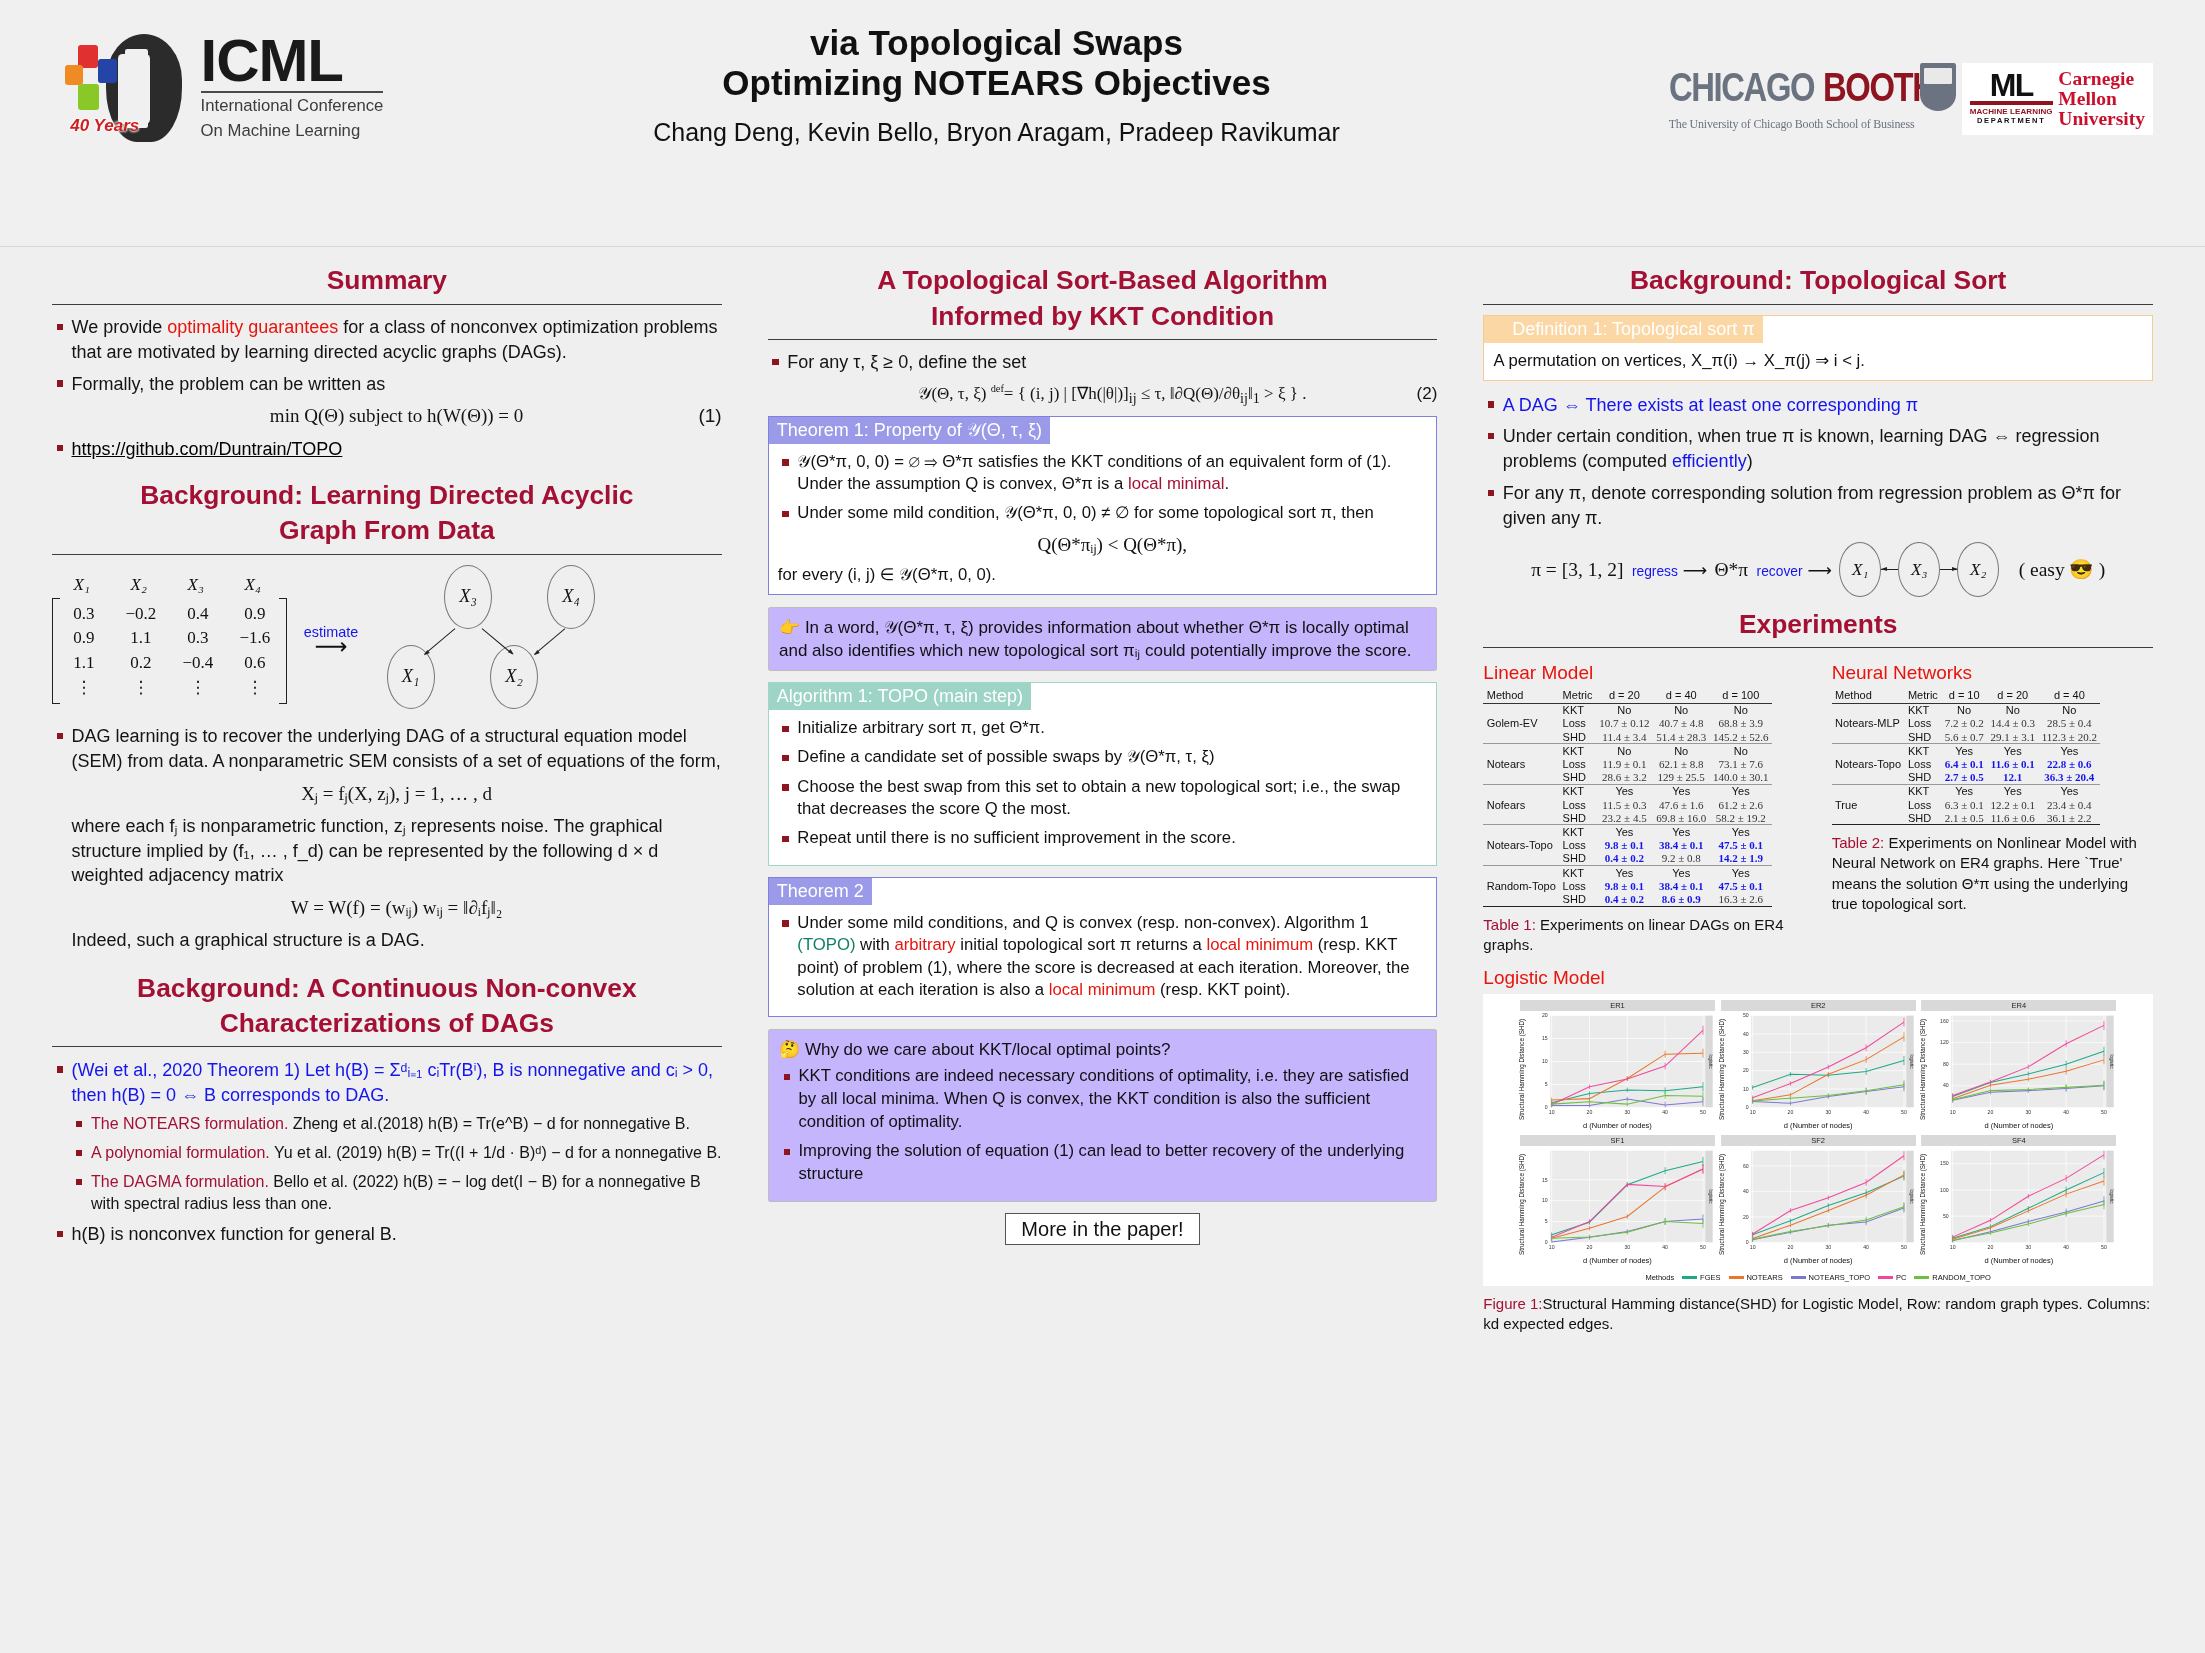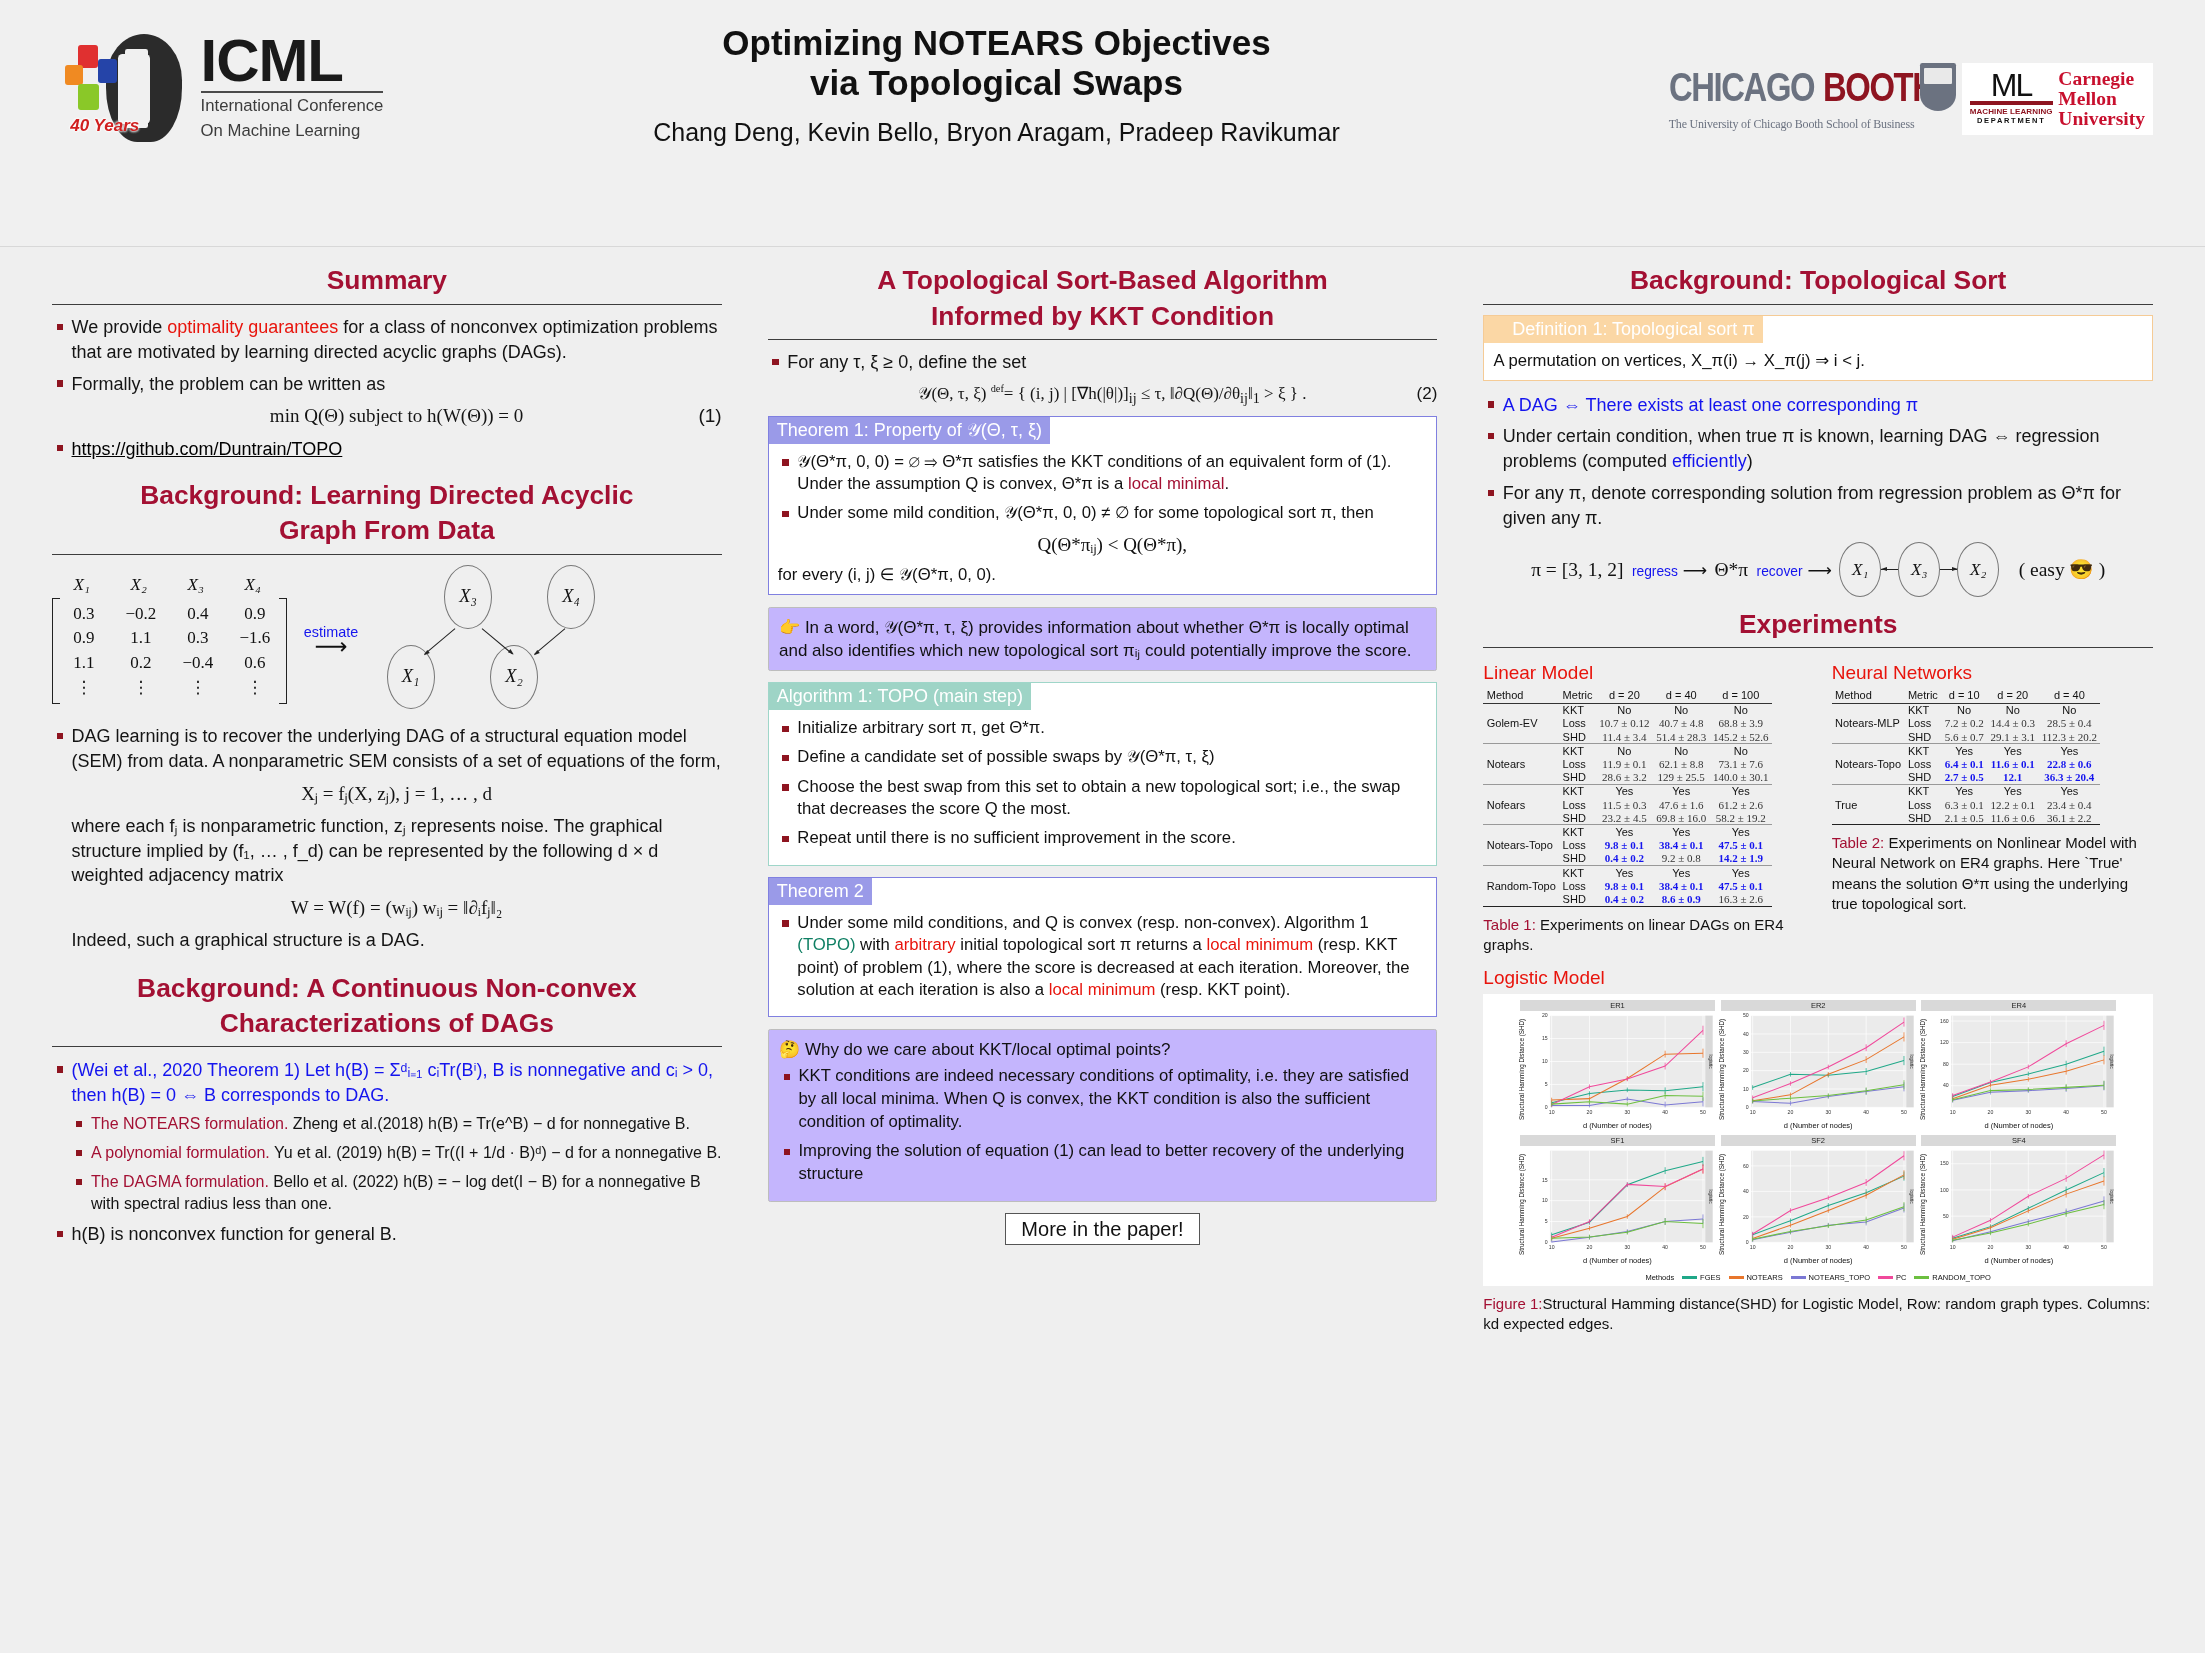--- a/index.html
+++ b/index.html
@@ -72,21 +72,21 @@
                    transform:scaleX(.82); transform-origin:left; margin-left:-26.4px;}
   .booth-crest { width:36px; height:48px; background:#6b7280; margin-left:-42px;
      border-radius:2.3px 2.3px 50% 50% / 2.3px 2.3px 34% 34%; position:relative; }
   .booth-crest:before{ content:""; position:absolute; left:4px; top:5.2px; width:27.6px; height:16px;
      background:#e9e9e9; border-radius:1.1px; }
   .booth-tag { font-size:12px; color:#6b7280; font-family:"Liberation Serif", serif; margin-top:6px;
                letter-spacing:-0.2px;}
   
   .cmu { background:#fff; padding:5.7px 8px; display:flex; align-items:center; gap:5.7px; }
   .cmu-ml { text-align:center; }
-  .cmu-ml .mlbig { font-size:32px; font-weight:normal; line-height:.8; letter-spacing:-1.7px; color:#111; }
+  .cmu-ml .mlbig { font-size:32px; font-weight:bold; line-height:.8; letter-spacing:-1.7px; color:#111; }
   .cmu-ml .mlbar { height:4px; background:#8e1420; margin:2.9px 0 1.7px; }
   .cmu-ml .mlsub1{ font-size:8px; color:#8e1420; font-weight:bold; letter-spacing:0.1px;}
   .cmu-ml .mlsub2{ font-size:7.5px; color:#111; font-weight:bold; letter-spacing:1.7px;}
   .cmu-name { color:#c8102e; font-family:"Liberation Serif", serif; font-size:19.5px; line-height:1.04; font-weight:600; }
 
   
   .cols { display:flex; gap:0; padding:12.6px 29px 0 29px; }
   .col { padding:0 23px; }
   .col1 { width:718px; }
   .col2 { width:718px; }
@@ -216,22 +216,22 @@
         </div>
         <div class="icml-word">
           <div class="big">ICML</div>
           <div class="sub">International Conference</div>
           <div class="sub">On Machine Learning</div>
         </div>
       </div>
     </div>
 
     <div class="hdr-mid">
+      <div class="ptitle">via Topological Swaps</div>
       <div class="ptitle">Optimizing NOTEARS Objectives</div>
-      <div class="ptitle">via Topological Swaps</div>
       <div class="pauth">Chang Deng, Kevin Bello, Bryon Aragam, Pradeep Ravikumar</div>
     </div>
 
     <div class="hdr-right">
       <div class="booth">
         <div class="booth-row">
           <span class="booth-chicago">CHICAGO</span>
           <span class="booth-booth">BOOTH</span>
           <span class="booth-crest"></span>
         </div>

